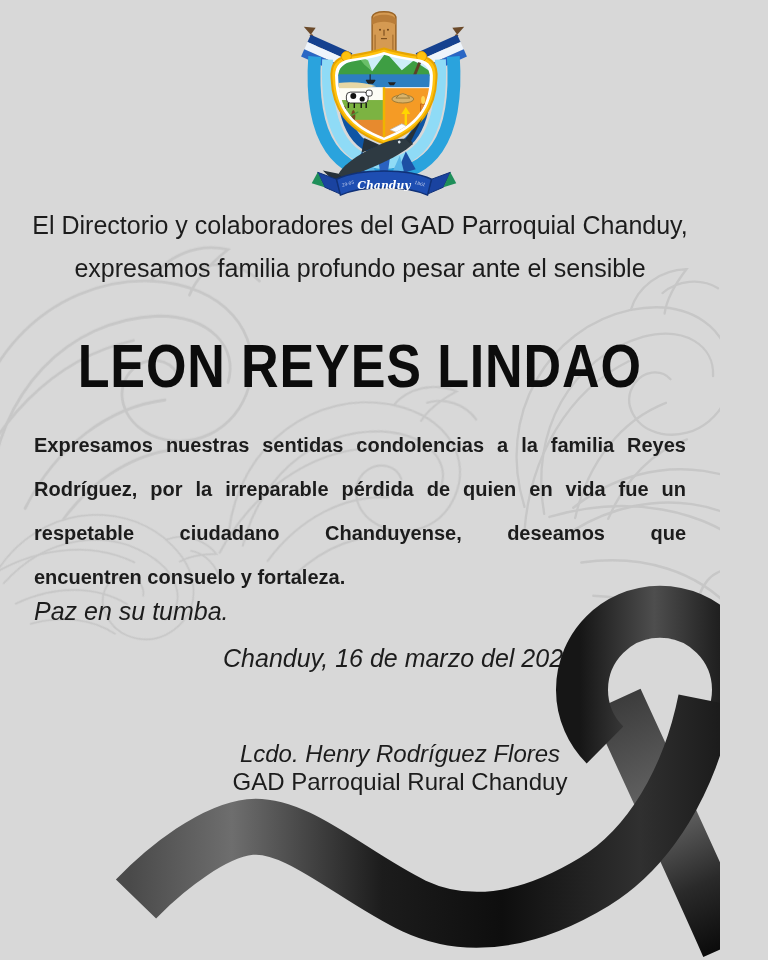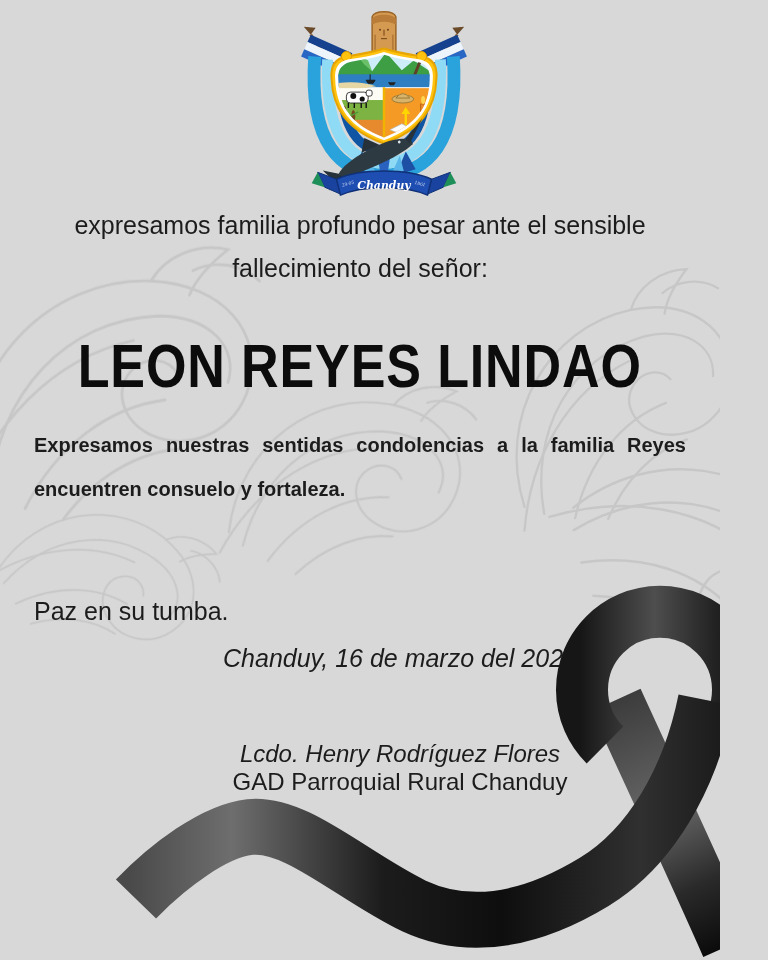--- a/index.html
+++ b/index.html
@@ -7,21 +7,21 @@
         font-family:"Liberation Sans",sans-serif;color:#1c1c1c;}
   svg.pattern{position:absolute;left:0;top:0;z-index:0;}
   svg.emblem{position:absolute;left:283px;top:5px;width:202px;height:198px;z-index:2;}
   .txt{position:absolute;z-index:2;}
   .intro{top:204px;left:26px;right:26px;font-size:25px;line-height:43px;text-align:center;}
   .name-wrap{top:330px;left:0;right:0;text-align:center;}
   .name-wrap span{display:inline-block;font-size:62px;font-weight:800;letter-spacing:1px;
         transform:scaleX(.84);transform-origin:50% 50%;white-space:nowrap;color:#0c0c0c;}
   .condolence{top:423px;left:34px;right:34px;font-size:20px;line-height:44px;font-weight:bold;}
   .jl{text-align:justify;text-align-last:justify;}
-  .farewell{top:597px;left:34px;font-size:25px;}
+  .farewell{top:597px;left:34px;font-size:25px;font-style:italic;}
   .centercol{left:80px;right:0;text-align:center;}
   .dateline{top:644px;font-style:italic;font-size:25px;}
   .signature{top:740px;font-size:24px;line-height:28px;}
   .sig-name{font-style:italic;}
   .sig-title{letter-spacing:.5px;}
   svg.ribbon{position:absolute;left:0;top:0;z-index:3;pointer-events:none;}
 </style>
 </head>
 <body>
 
@@ -171,30 +171,32 @@
       <path d="M33,169 L40,184 L27,180 Z" fill="#1f8f5a"></path>
       <path d="M167,169 L160,184 L173,180 Z" fill="#1f8f5a"></path>
       <path d="M52,176 C 76,165 124,165 148,176 L 144,192 C 122,182 78,182 56,192 Z" fill="#1e4eb2" stroke="#103177" stroke-width="1.5"></path>
       <text x="100" y="186" text-anchor="middle" fill="#ffffff" font-size="11" font-family="DejaVu Serif, serif" font-style="italic" font-weight="bold">Chanduy</text>
       <text x="64" y="182" text-anchor="middle" fill="#cdd6f0" font-size="4.5" transform="rotate(-14 64 182)" font-family="DejaVu Serif, serif">29-05</text>
       <text x="136" y="182" text-anchor="middle" fill="#cdd6f0" font-size="4.5" transform="rotate(14 136 182)" font-family="DejaVu Serif, serif">1861</text>
     </g>
   </svg>
 
   <div class="txt intro">
+    <div>El Directorio y colaboradores del GAD Parroquial Chanduy,</div>
     <div>expresamos familia profundo pesar ante el sensible</div>
-    <div>fallecimiento del señor:</div>
   </div>
 
   <div class="txt name-wrap">
     <span>LEON REYES LINDAO</span>
   </div>
 
   <div class="txt condolence">
     <div class="jl">Expresamos nuestras sentidas condolencias a la familia Reyes</div>
+    <div class="jl">Rodríguez, por la irreparable pérdida de quien en vida fue un</div>
+    <div class="jl">respetable ciudadano Chanduyense, deseamos que</div>
     <div>encuentren consuelo y fortaleza.</div>
   </div>
 
   <div class="txt farewell">Paz en su tumba.</div>
 
   <div class="txt centercol dateline">Chanduy, 16 de marzo del 2024</div>
 
   <div class="txt centercol signature">
     <div class="sig-name">Lcdo. Henry Rodríguez Flores</div>
     <div class="sig-org">GAD Parroquial Rural Chanduy</div>

